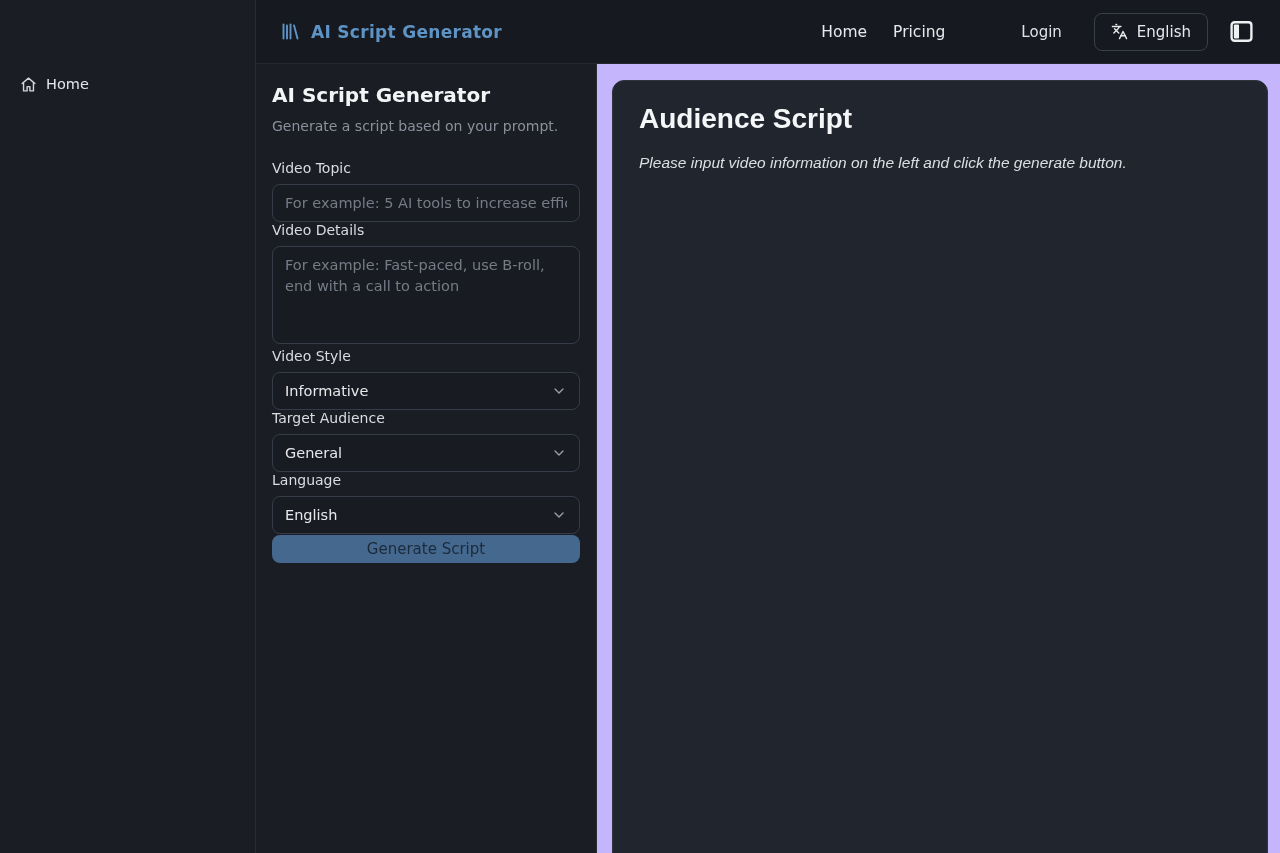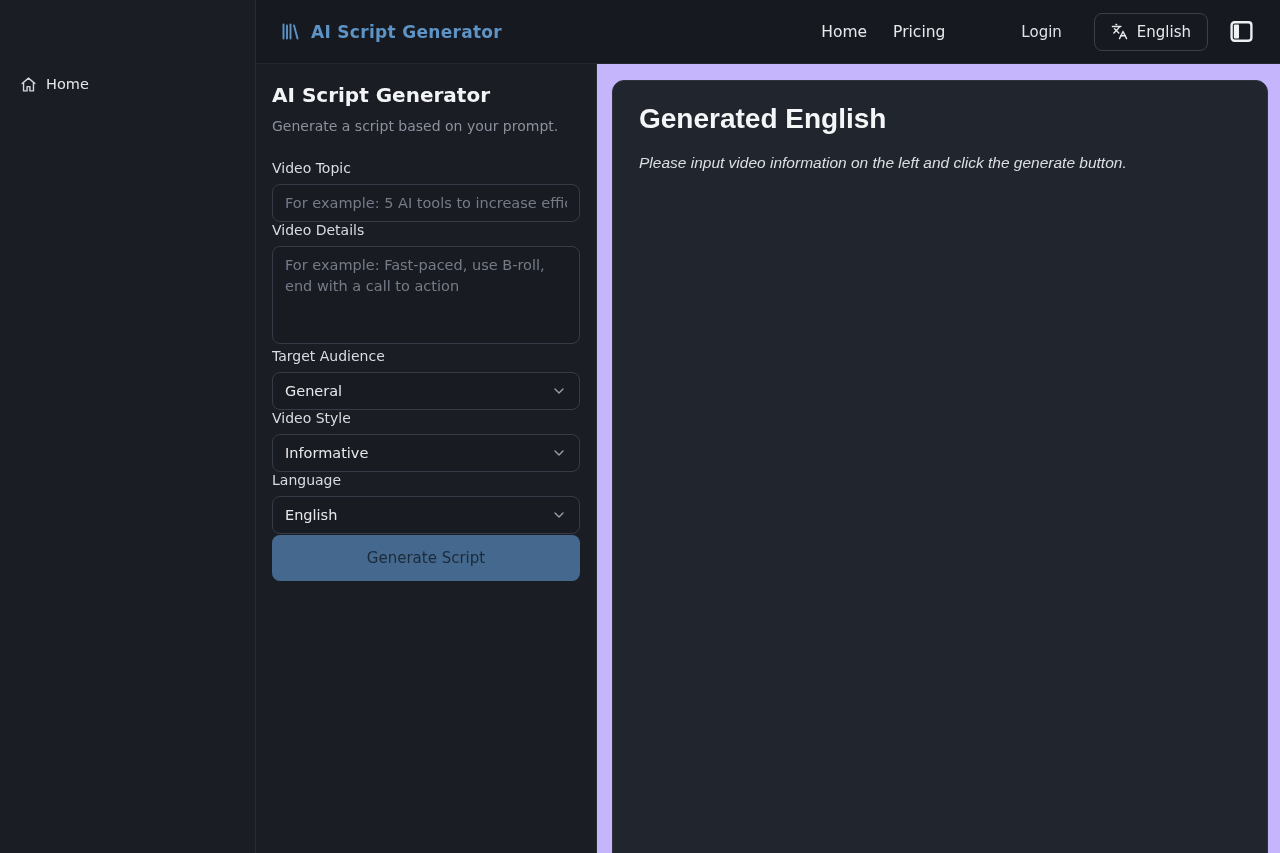--- a/index.html
+++ b/index.html
@@ -91,21 +91,21 @@
     border: 1px solid #363c47;
     border-radius: 8px;
     display: flex; align-items: center; justify-content: space-between;
     padding: 0 12px;
     cursor: pointer;
   }
   .select-value { font-size: 14.5px; color: #e6e8eb; }
   .select .chev { color: #99a0aa; display: flex; }
 
   .submit-btn {
-    width: 100%; height: 46px; margin-top: 1px;
+    width: 100%; height: 28px; margin-top: 1px;
     background: #44688e; border: none; border-radius: 8px;
     color: #1c2a3a; font-family: "DejaVu Sans", sans-serif;
     font-size: 15px; cursor: pointer;
   }
 
   
   .result-col { flex: 1; min-width: 0; padding: 16px 12px 0 15px; overflow: hidden; }
   .result-card {
     background: #21252d;
     border: 1px solid #2e333c;
@@ -185,60 +185,60 @@
           <label class="field-label">Video Topic</label>
           <input class="text-input" type="text" placeholder="For example: 5 AI tools to increase efficiency" style="">
         </div>
 
         <div class="field">
           <label class="field-label">Video Details</label>
           <textarea class="text-area" placeholder="For example: Fast-paced, use B-roll, end with a call to action" style=""></textarea>
         </div>
 
         <div class="field">
+          <label class="field-label">Video Style</label>
+          <div class="select">
+            <span class="select-value">Informative</span>
+            <span class="chev">
+              <svg width="16" height="16" viewBox="0 0 24 24" fill="none" stroke="#99a0aa" stroke-width="2" stroke-linecap="round" stroke-linejoin="round">
+                  <path d="m6 9 6 6 6-6"></path>
+                </svg>
+            </span>
+          </div>
+        </div>
+
+        <div class="field">
           <label class="field-label">Target Audience</label>
           <div class="select">
             <span class="select-value">General</span>
             <span class="chev">
               <svg width="16" height="16" viewBox="0 0 24 24" fill="none" stroke="#99a0aa" stroke-width="2" stroke-linecap="round" stroke-linejoin="round">
                   <path d="m6 9 6 6 6-6"></path>
                 </svg>
             </span>
           </div>
         </div>
 
         <div class="field">
-          <label class="field-label">Video Style</label>
-          <div class="select">
-            <span class="select-value">Informative</span>
-            <span class="chev">
-              <svg width="16" height="16" viewBox="0 0 24 24" fill="none" stroke="#99a0aa" stroke-width="2" stroke-linecap="round" stroke-linejoin="round">
-                  <path d="m6 9 6 6 6-6"></path>
-                </svg>
-            </span>
-          </div>
-        </div>
-
-        <div class="field">
           <label class="field-label">Language</label>
           <div class="select">
             <span class="select-value">English</span>
             <span class="chev">
               <svg width="16" height="16" viewBox="0 0 24 24" fill="none" stroke="#99a0aa" stroke-width="2" stroke-linecap="round" stroke-linejoin="round">
                   <path d="m6 9 6 6 6-6"></path>
                 </svg>
             </span>
           </div>
         </div>
 
         <button class="submit-btn">Generate Script</button>
       </section>
 
       <section class="result-col">
         <div class="result-card">
-          <h1 class="result-title">Generated English</h1>
+          <h1 class="result-title">Audience Script</h1>
           <p class="result-empty">Please input video information on the left and click the generate button.</p>
         </div>
       </section>
 
     </div>
   </div>
 </div>
 
 </body></html>

